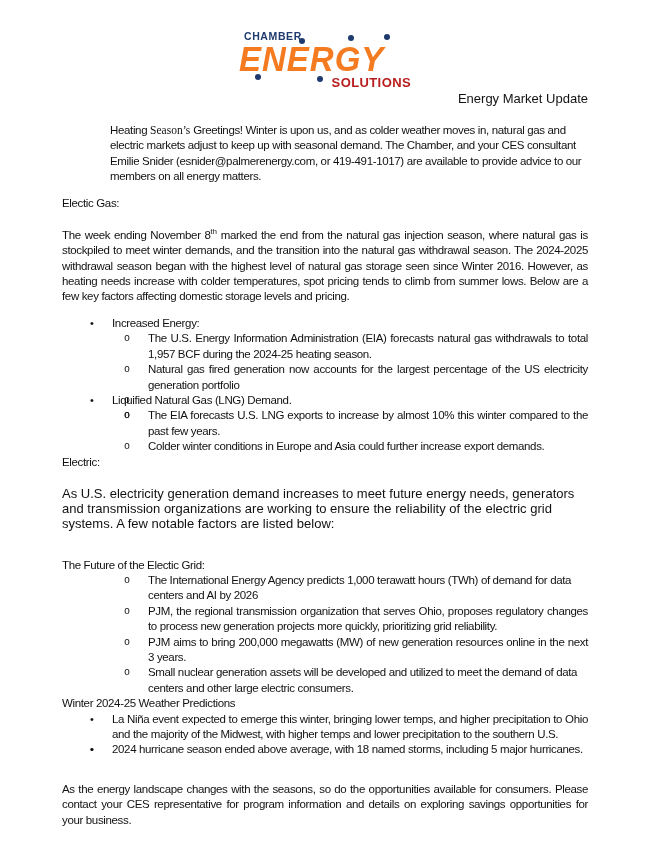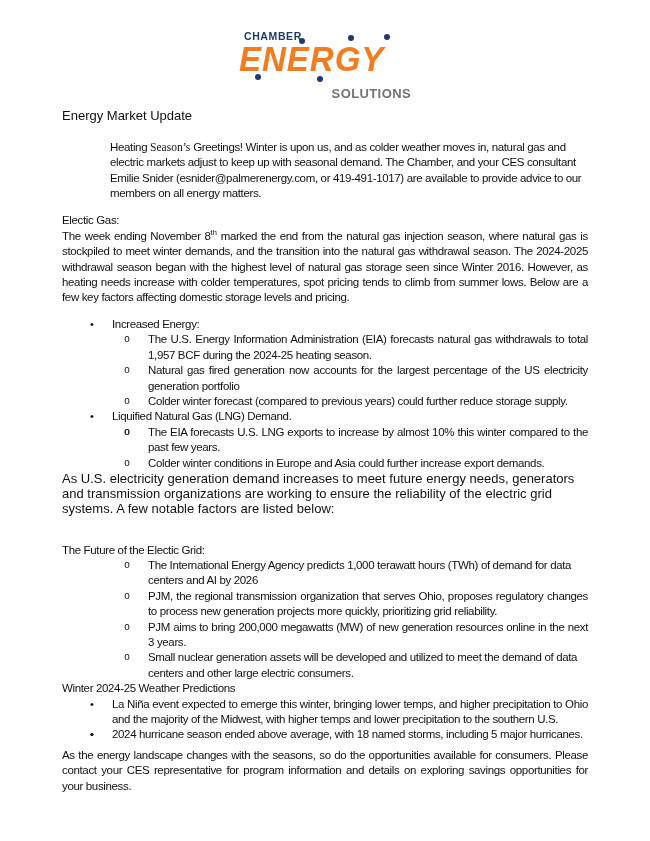--- a/index.html
+++ b/index.html
@@ -22,41 +22,41 @@
   .logo-chamber {
     font-size:10.5px; font-weight:bold; color:#1E3A6E;
     letter-spacing:0.6px; margin-left:5px;
   }
   .logo-energy {
     font-size:33px; font-weight:800; font-style:italic; color:#F47B20;
     letter-spacing:1px; line-height:30px; white-space:nowrap;
     transform:scaleY(1.05); transform-origin:left top;
   }
   .logo-solutions {
-    font-size:13px; font-weight:bold; color:#737373;
-    text-align:right; letter-spacing:0.4px; margin-top:12px;
+    font-size:13px; font-weight:bold; color:#b91c1c;
+    text-align:right; letter-spacing:0.4px; margin-top:1px;
   }
   .dot { position:absolute; width:6px; height:6px; border-radius:50%; background:#1E3A6E; }
   .d1 { left:60px;  top:9px;  }
   .d2 { left:109px; top:6px;  }
   .d3 { left:145px; top:5px;  }
   .d4 { left:16px;  top:45px; }
   .d5 { left:78px;  top:47px; }
   
   .title {
-    text-align:left; font-size:13px; letter-spacing:0;
-    margin-top:6px; line-height:16px;
+    text-align:right; font-size:13px; letter-spacing:0;
+    margin-top:0; line-height:16px;
   }
   
-  .para { margin-top:0; }
+  .para { margin-top:16px; }
   .mt-intro   { margin-top:16px;margin-left:48px; }
   .mt-heading { margin-top:12px; }
   .mt-list    { margin-top:11px; }
   .mt-future  { margin-top:26px; }
-  .mt-close   { margin-top:5px; }
+  .mt-close   { margin-top:24px; }
   .just { text-align:justify; }
   .serif { font-family:"Liberation Serif", serif; letter-spacing:0; }
   sup { font-size:7.5px; line-height:0; vertical-align:super; letter-spacing:0; }
   .heading { }
   .cal { font-size:13px; letter-spacing:0; line-height:15.2px; }
   
   .li1 { position:relative; padding-left:50px; }
   .li2 { position:relative; padding-left:86px; }
   .m1 { position:absolute; left:28px; top:0; font-size:11px; }
   .m2 {
@@ -95,39 +95,39 @@
     <div class="li2 just">
       <span class="m2">o</span>
       <span>The U.S. Energy Information Administration (EIA) forecasts natural gas withdrawals to total 1,957 BCF during the 2024-25 heating season.</span>
     </div>
     <div class="li2 just">
       <span class="m2">o</span>
       <span>Natural gas fired generation now accounts for the largest percentage of the US electricity generation portfolio</span>
     </div>
     <div class="li2">
       <span class="m2">o</span>
-      <span>Colder winter forecast (compared to previous years) could further reduce storage supply.</span>
     </div>
     <div class="li1">
       <span class="m1">•</span>
       <span>Liquified Natural Gas (LNG) Demand.</span>
     </div>
     <div class="li2">
       <span class="m2">o</span>
     </div>
     <div class="li2 just">
       <span class="m2">o</span>
       <span>The EIA forecasts U.S. LNG exports to increase by almost 10% this winter compared to the past few years.</span>
     </div>
     <div class="li2">
       <span class="m2">o</span>
       <span>Colder winter conditions in Europe and Asia could further increase export demands.</span>
     </div>
   </div>
 
+  <p class="heading">Electric:</p>
   <p class="para cal">As U.S. electricity generation demand increases to meet future energy needs, generators and transmission organizations are working to ensure the reliability of the electric grid systems. A few notable factors are listed below:</p>
 
   <p class="heading mt-future">The Future of the Electic Grid:</p>
   <div>
     <div class="li2">
       <span class="m2">o</span>
       <span>The International Energy Agency predicts 1,000 terawatt hours (TWh) of demand for data centers and AI by 2026</span>
     </div>
     <div class="li2 just">
       <span class="m2">o</span>

